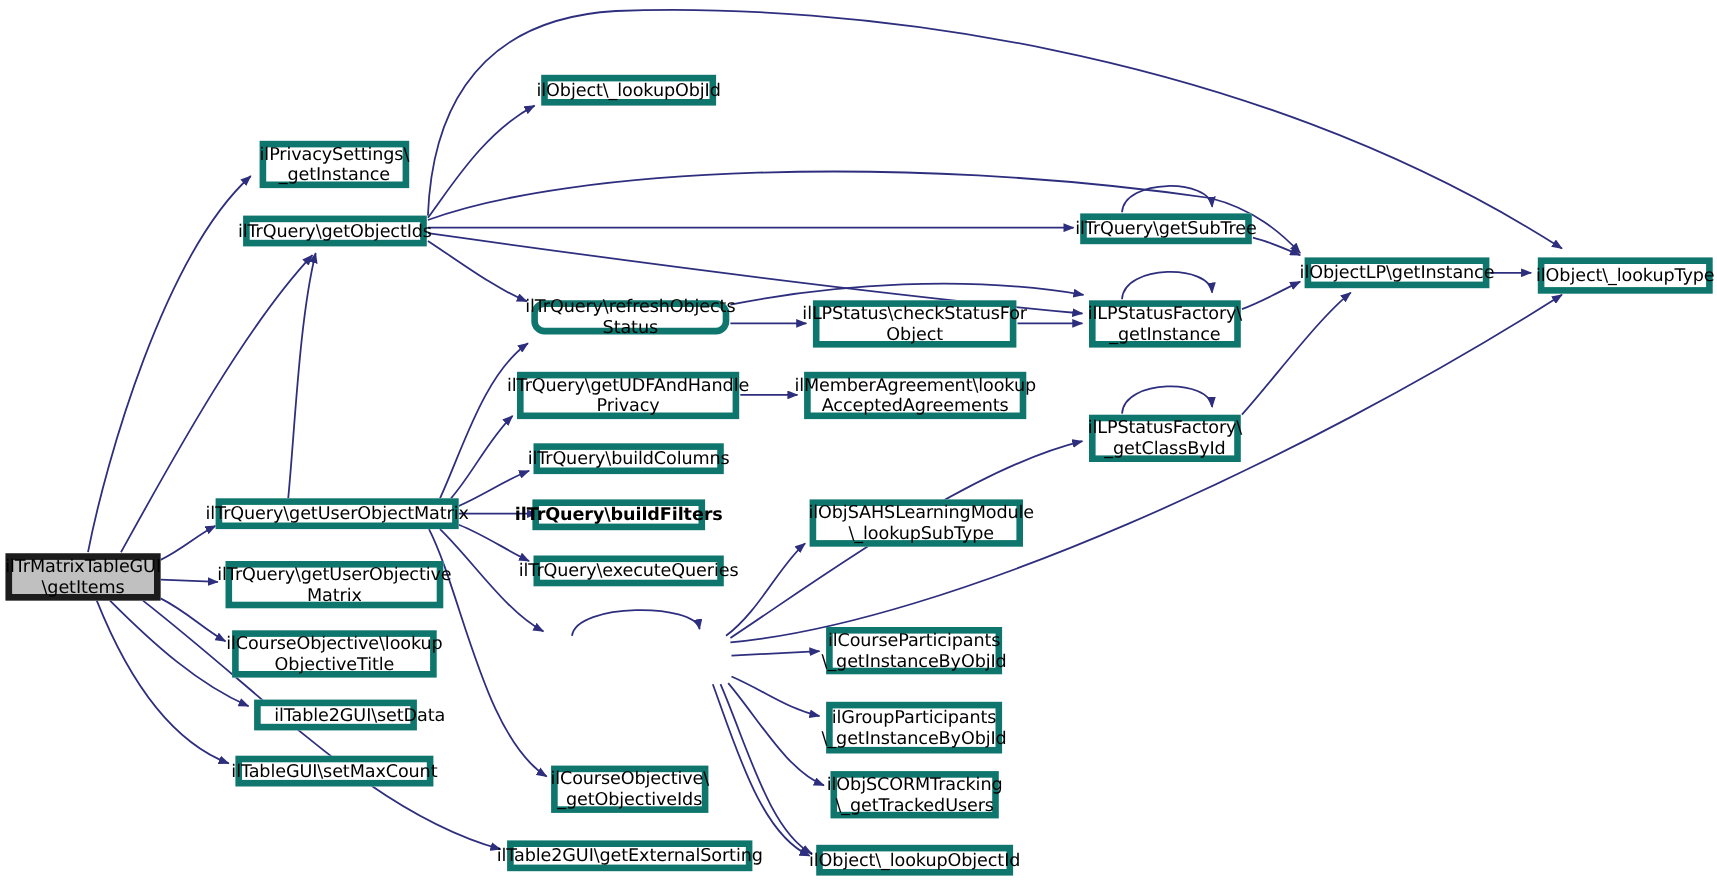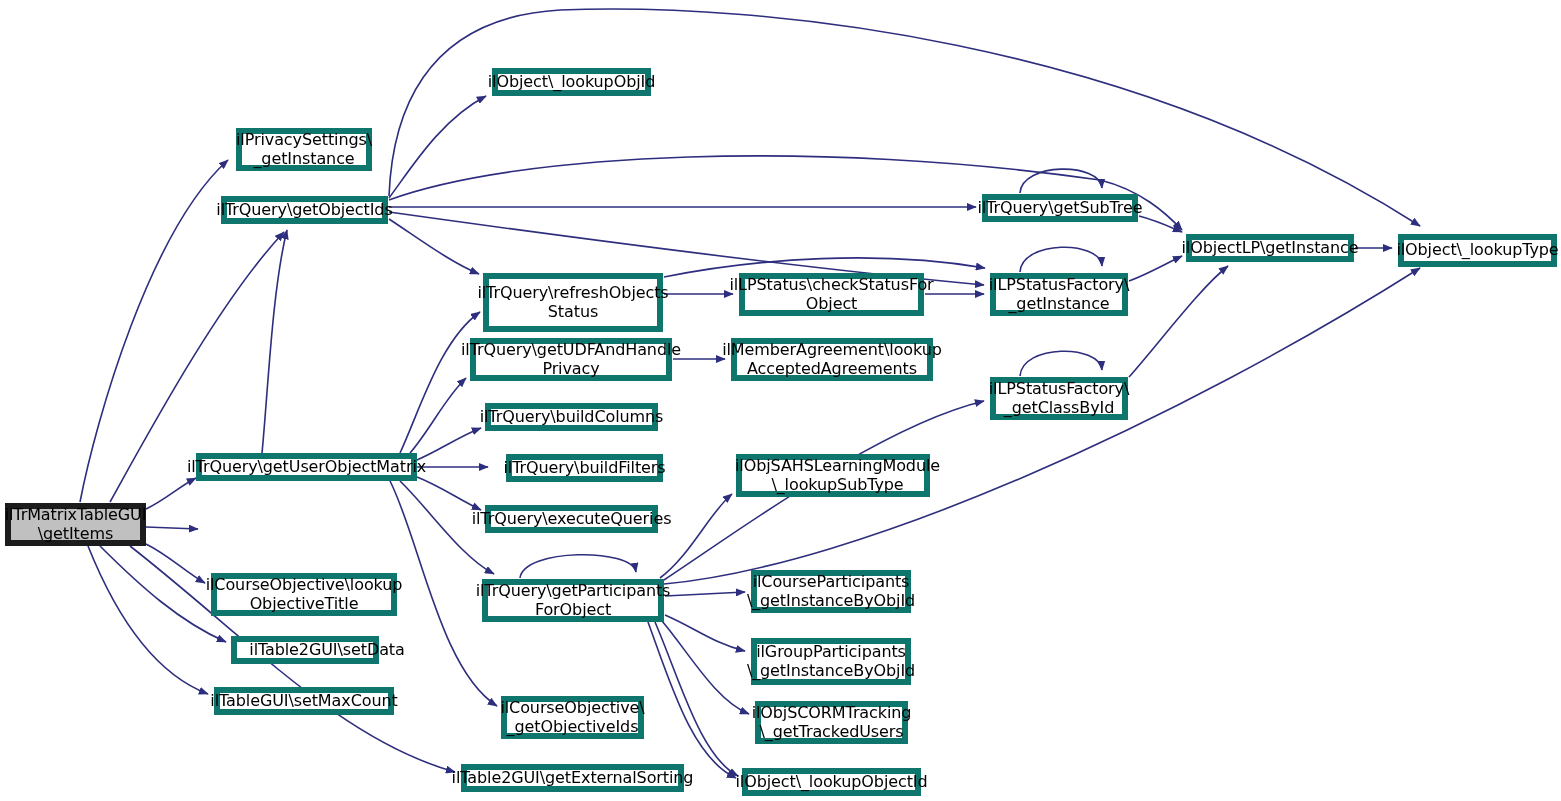--- a/index.html
+++ b/index.html
@@ -139,34 +139,34 @@
 
     </g>
   </svg>
 
   <div class="node highlight" style="left:5px;   top:503px; width:141px; height:43px;">ilTrMatrixTableGUI
 \getItems</div>
   <div class="node" style="left:236px; top:128px; width:136px; height:43px;">ilPrivacySettings\
 _getInstance</div>
   <div class="node" style="left:221px; top:196px; width:167px; height:28px;">ilTrQuery\getObjectIds</div>
   <div class="node" style="left:492px; top:68px;  width:159px; height:28px;">ilObject\_lookupObjId</div>
-  <div class="node" style="left:483px; top:273px; width:180px; height:59px;">ilTrQuery\refreshObjects
+  <div class="node" style="left:483px; top:273px; width:180px; height:31px;border-radius:12px;">ilTrQuery\refreshObjects
 Status</div>
   <div class="node" style="left:470px; top:338px; width:202px; height:43px;">ilTrQuery\getUDFAndHandle
 Privacy</div>
   <div class="node" style="left:485px; top:403px; width:173px; height:28px;">ilTrQuery\buildColumns</div>
   <div class="node" style="left:196px; top:453px; width:221px; height:28px;">ilTrQuery\getUserObjectMatrix</div>
-  <div class="node" style="left:506px; top:454px; width:157px; height:28px;">ilTrQuery\buildFilters</div>
+  <div class="node" style="left:484px; top:454px; width:157px; height:28px;font-weight:bold;">ilTrQuery\buildFilters</div>
   <div class="node" style="left:485px; top:505px; width:173px; height:28px;">ilTrQuery\executeQueries</div>
+  <div class="node" style="left:205px; top:510px; width:198px; height:43px;">ilTrQuery\getUserObjective
+Matrix</div>
   <div class="node" style="left:211px; top:573px; width:186px; height:43px;">ilCourseObjective\lookup
 ObjectiveTitle</div>
   <div class="node" style="left:231px; top:636px; width:148px; height:28px;padding-left:48px;">ilTable2GUI\setData</div>
   <div class="node" style="left:214px; top:687px; width:180px; height:28px;">ilTableGUI\setMaxCount</div>
-  <div class="node" style="left:482px; top:579px; width:182px; height:43px;">ilTrQuery\getParticipants
-ForObject</div>
   <div class="node" style="left:501px; top:696px; width:143px; height:43px;">ilCourseObjective\
 _getObjectiveIds</div>
   <div class="node" style="left:461px; top:764px; width:223px; height:28px;">ilTable2GUI\getExternalSorting</div>
   <div class="node" style="left:982px; top:194px; width:156px; height:28px;">ilTrQuery\getSubTree</div>
   <div class="node" style="left:739px; top:273px; width:185px; height:43px;">ilLPStatus\checkStatusFor
 Object</div>
   <div class="node" style="left:990px; top:273px; width:138px; height:43px;">ilLPStatusFactory\
 _getInstance</div>
   <div class="node" style="left:731px; top:338px; width:202px; height:43px;">ilMemberAgreement\lookup
 AcceptedAgreements</div>

